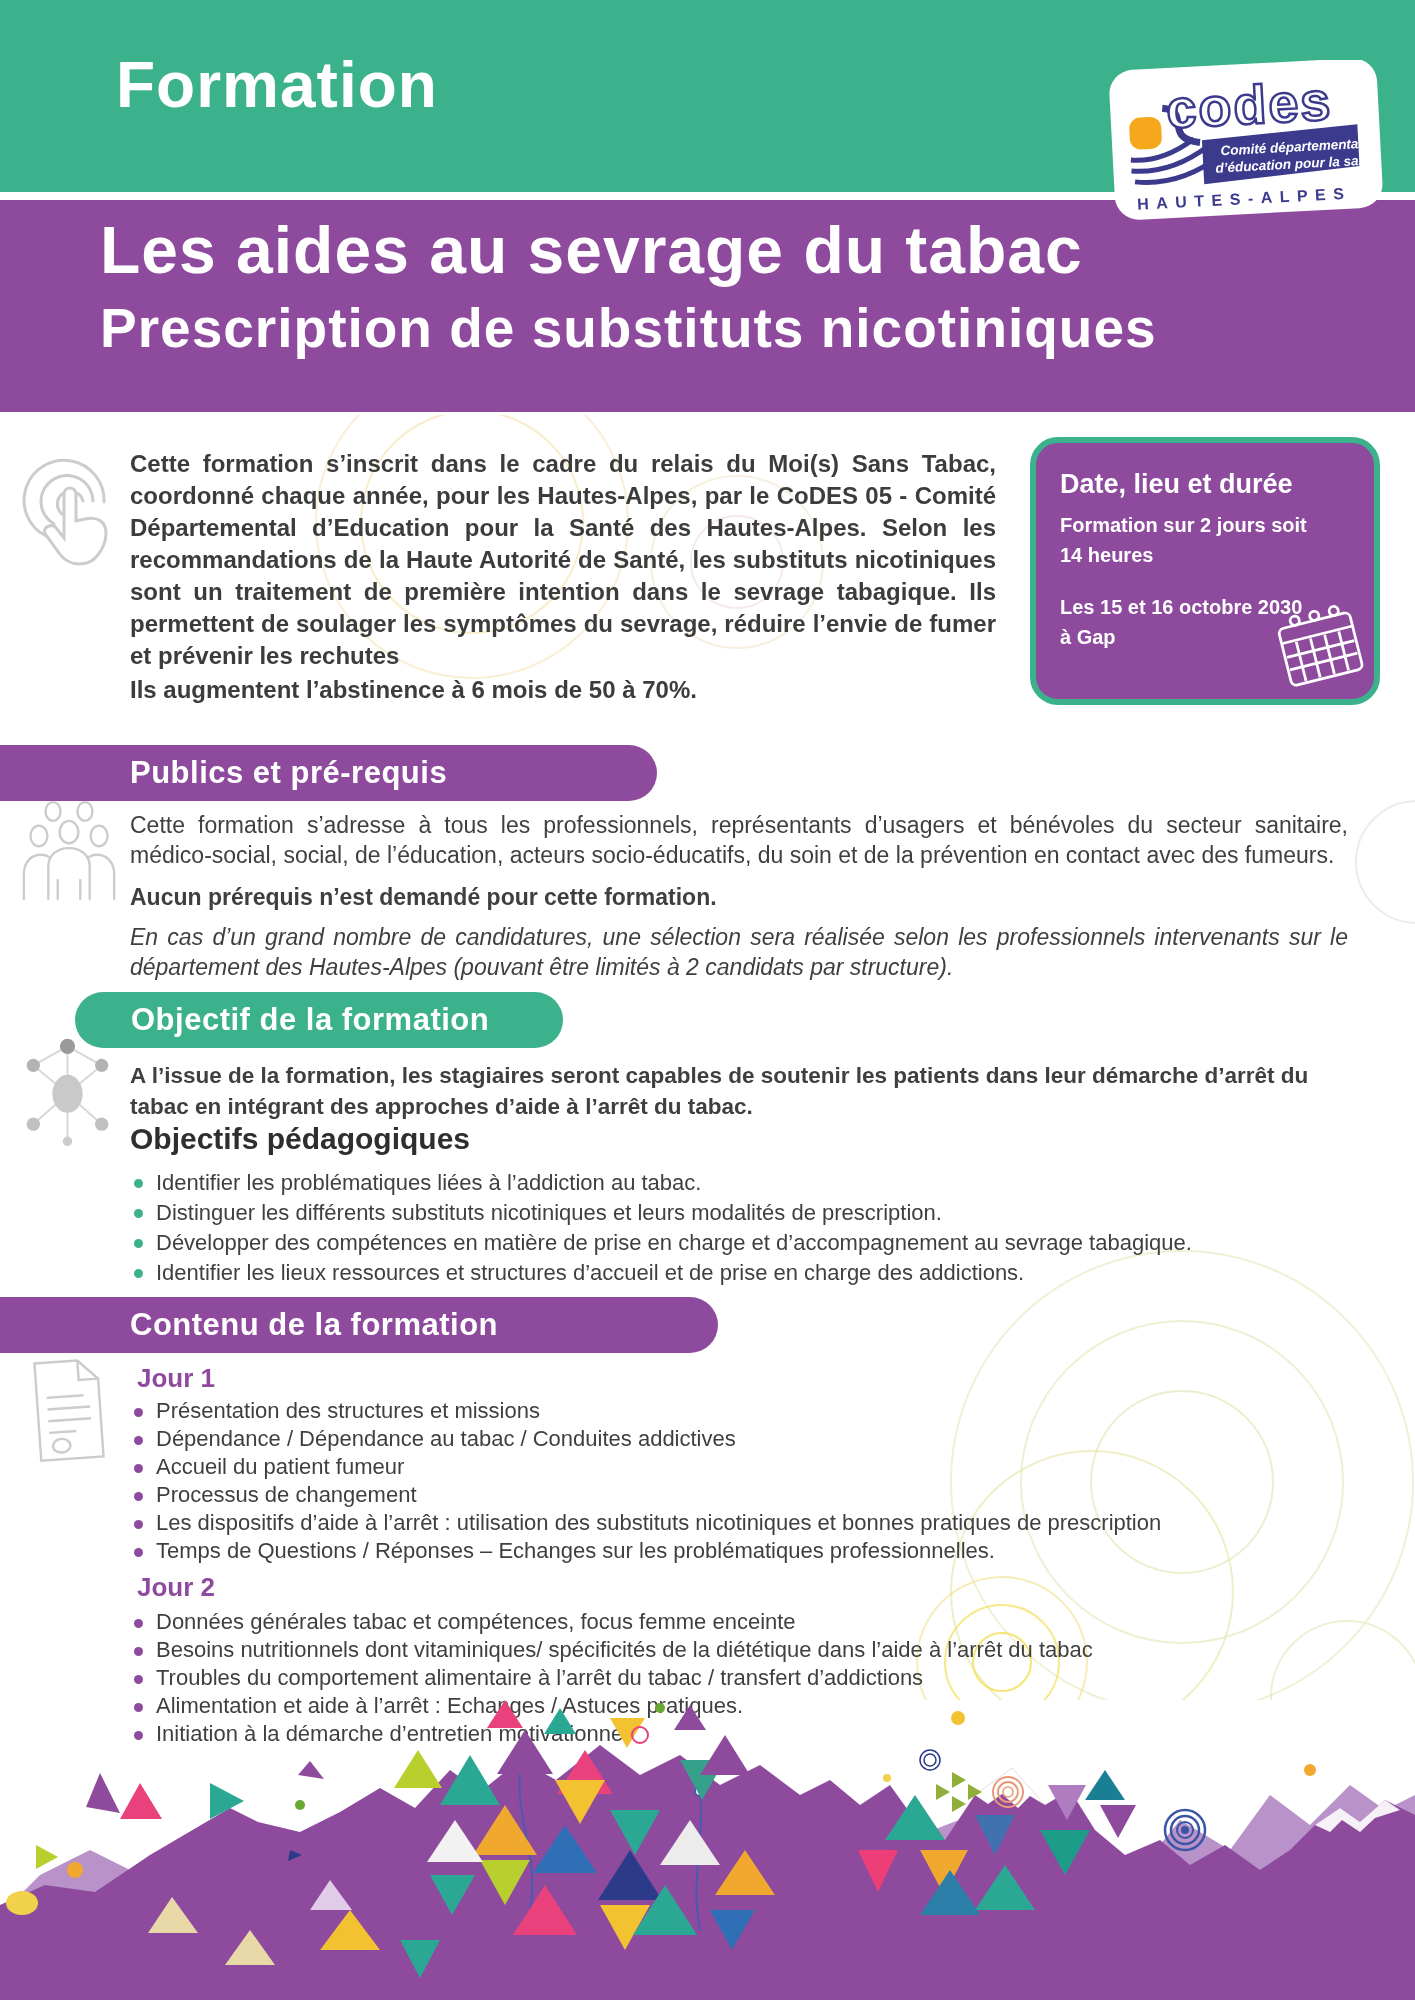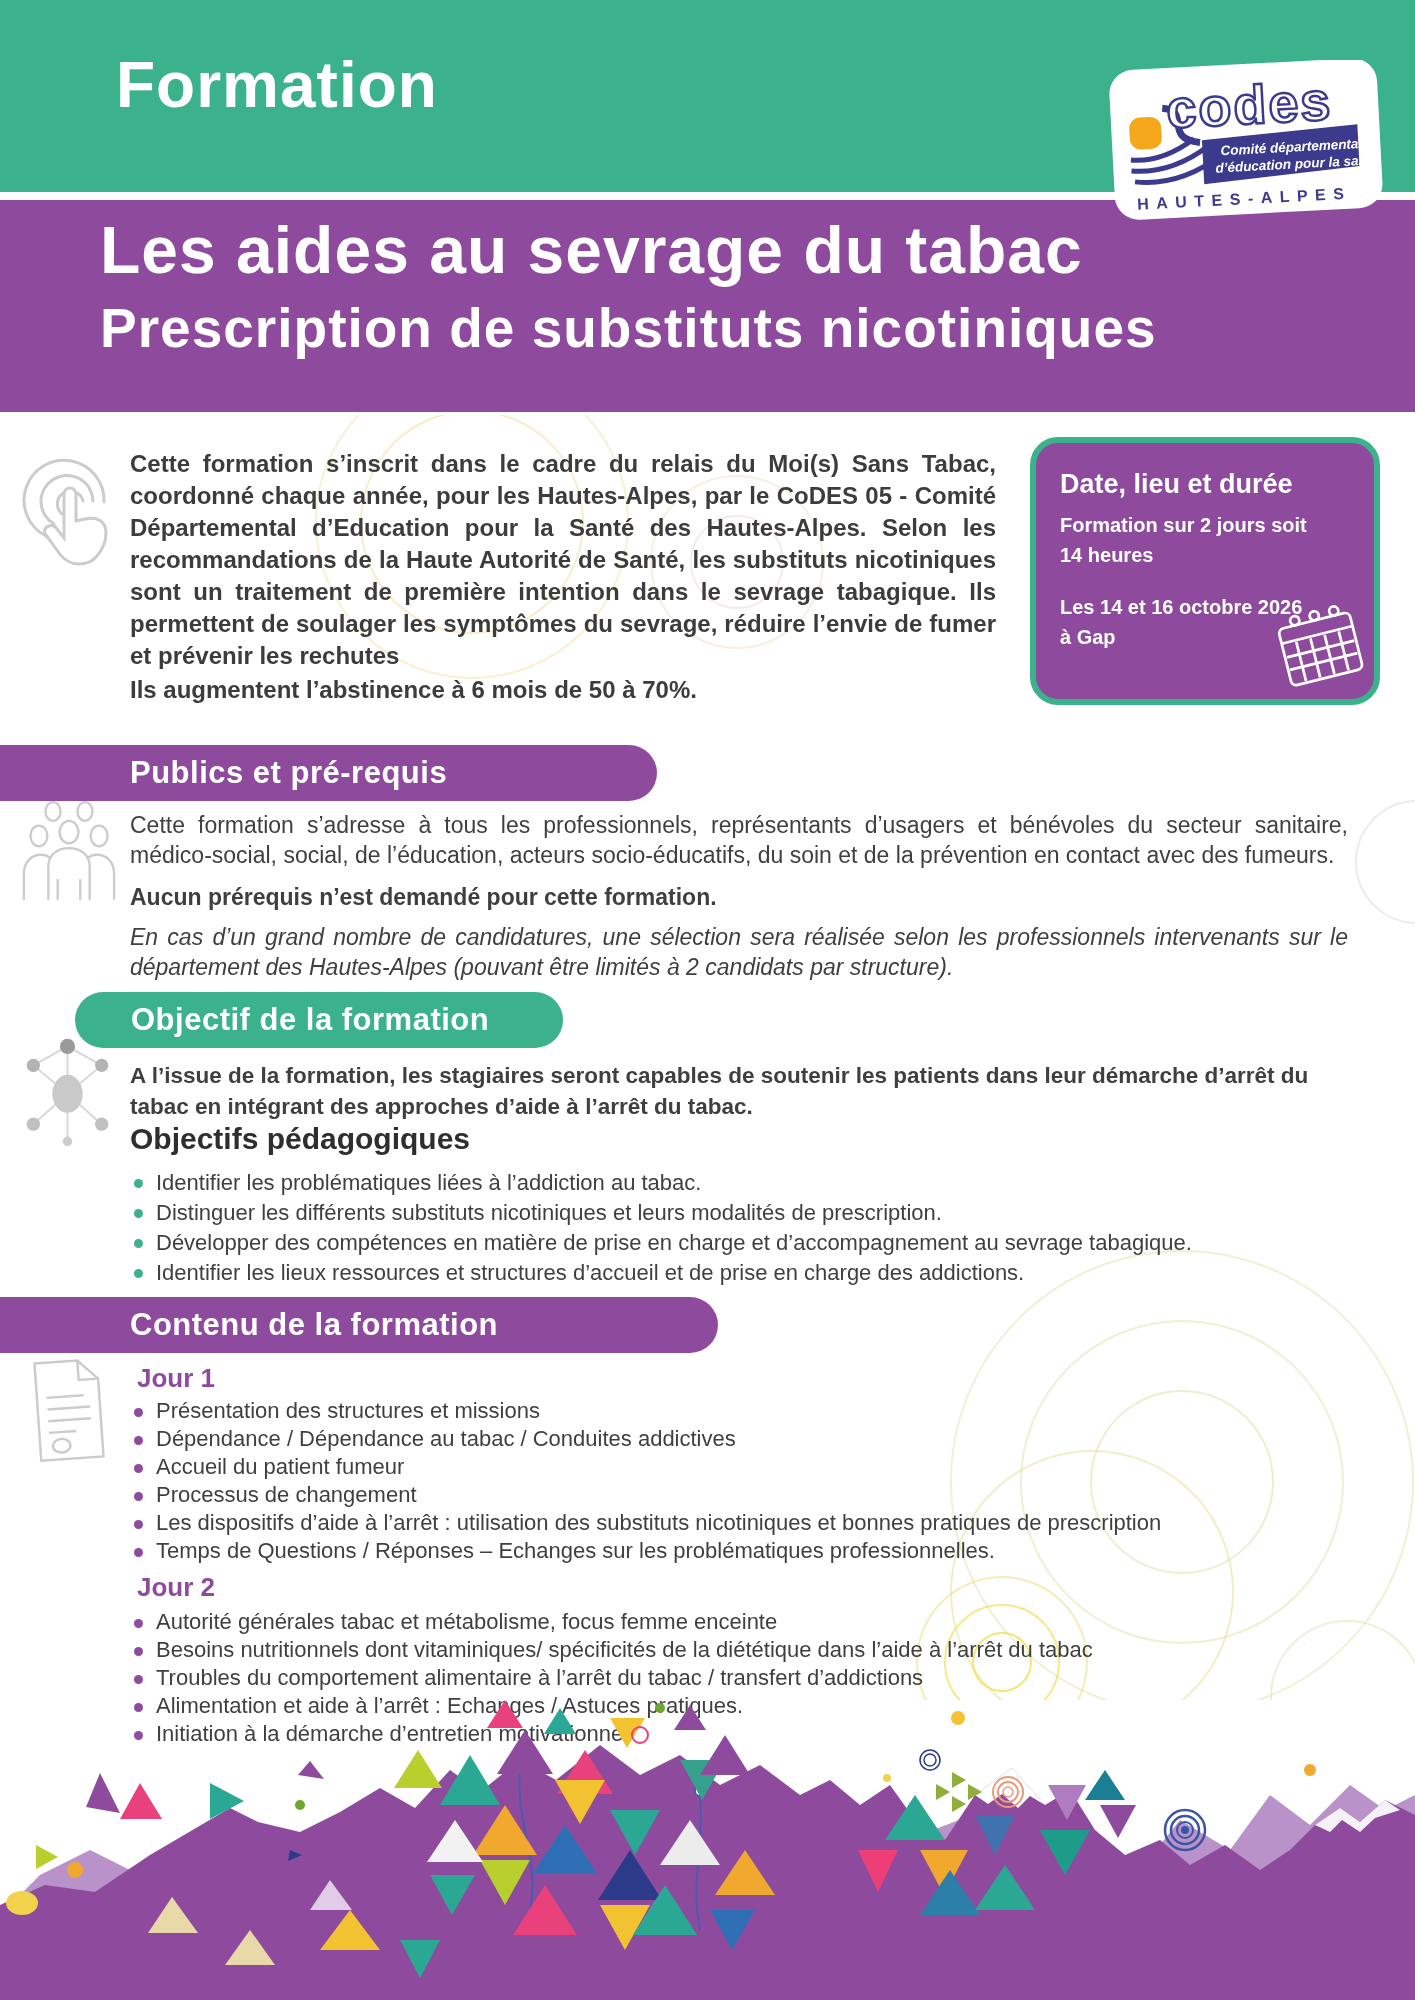--- a/index.html
+++ b/index.html
@@ -102,21 +102,21 @@
     </svg>
   </div>
   <div class="intro-text">
     <div>Cette formation s’inscrit dans le cadre du relais du Moi(s) Sans Tabac, coordonné chaque année, pour les Hautes-Alpes, par le CoDES 05 - Comité Départemental d’Education pour la Santé des Hautes-Alpes. Selon les recommandations de la Haute Autorité de Santé, les substituts nicotiniques sont un traitement de première intention dans le sevrage tabagique. Ils permettent de soulager les symptômes du sevrage, réduire l’envie de fumer et prévenir les rechutes</div>
     <div class="intro-em">Ils augmentent l’abstinence à 6 mois de 50 à 70%.</div>
   </div>
 
   <div class="info-box">
     <div class="info-title">Date, lieu et durée</div>
     <div class="info-line">Formation sur 2 jours soit 14 heures</div>
-    <div class="info-line info-line2">Les 14 et 16 octobre 2026 à Gap</div>
+    <div class="info-line info-line2">Les 15 et 16 octobre 2030 à Gap</div>
     <div class="cal-icon">
       <svg viewBox="0 0 100 92" width="92" height="84" fill="none" stroke="#ffffff" stroke-width="3">
         <rect x="8" y="18" width="80" height="64" rx="6"></rect>
         <line x1="8" y1="34" x2="88" y2="34"></line>
         <line x1="24" y1="36" x2="24" y2="80"></line>
           <line x1="40" y1="36" x2="40" y2="80"></line>
         <line x1="56" y1="36" x2="56" y2="80"></line>
           <line x1="72" y1="36" x2="72" y2="80"></line>
         <line x1="10" y1="50" x2="86" y2="50"></line>
           <line x1="10" y1="64" x2="86" y2="64"></line>
@@ -206,21 +206,21 @@
   <li>Présentation des structures et missions</li>
       <li>Dépendance / Dépendance au tabac / Conduites addictives</li>
       <li>Accueil du patient fumeur</li>
       <li>Processus de changement</li>
       <li>Les dispositifs d’aide à l’arrêt : utilisation des substituts nicotiniques et bonnes pratiques de prescription</li>
       <li>Temps de Questions / Réponses – Echanges sur les problématiques professionnelles.</li>
     </ul>
   <div class="day-label" style="top:1572px;">Jour 2</div>
   <ul class="dots purple-dots tight" style="top:1608px;">
 
-  <li>Autorité générales tabac et métabolisme, focus femme enceinte</li>
+  <li>Données générales tabac et compétences, focus femme enceinte</li>
       <li>Besoins nutritionnels dont vitaminiques/ spécificités de la diététique dans l’aide à l’arrêt du tabac</li>
       <li>Troubles du comportement alimentaire à l’arrêt du tabac / transfert d’addictions</li>
       <li>Alimentation et aide à l’arrêt : Echanges / Astuces pratiques.</li>
       <li>Initiation à la démarche d’entretien motivationnel</li>
     </ul>
 
   <div class="footer-art">
     <svg viewBox="0 0 1415 300" width="1415" height="300">
 
       <path d="M0 215 L40 175 L90 150 L140 175 L185 160 L225 185 L268 208 L268 300 L0 300 Z" fill="#b892c8"></path>

